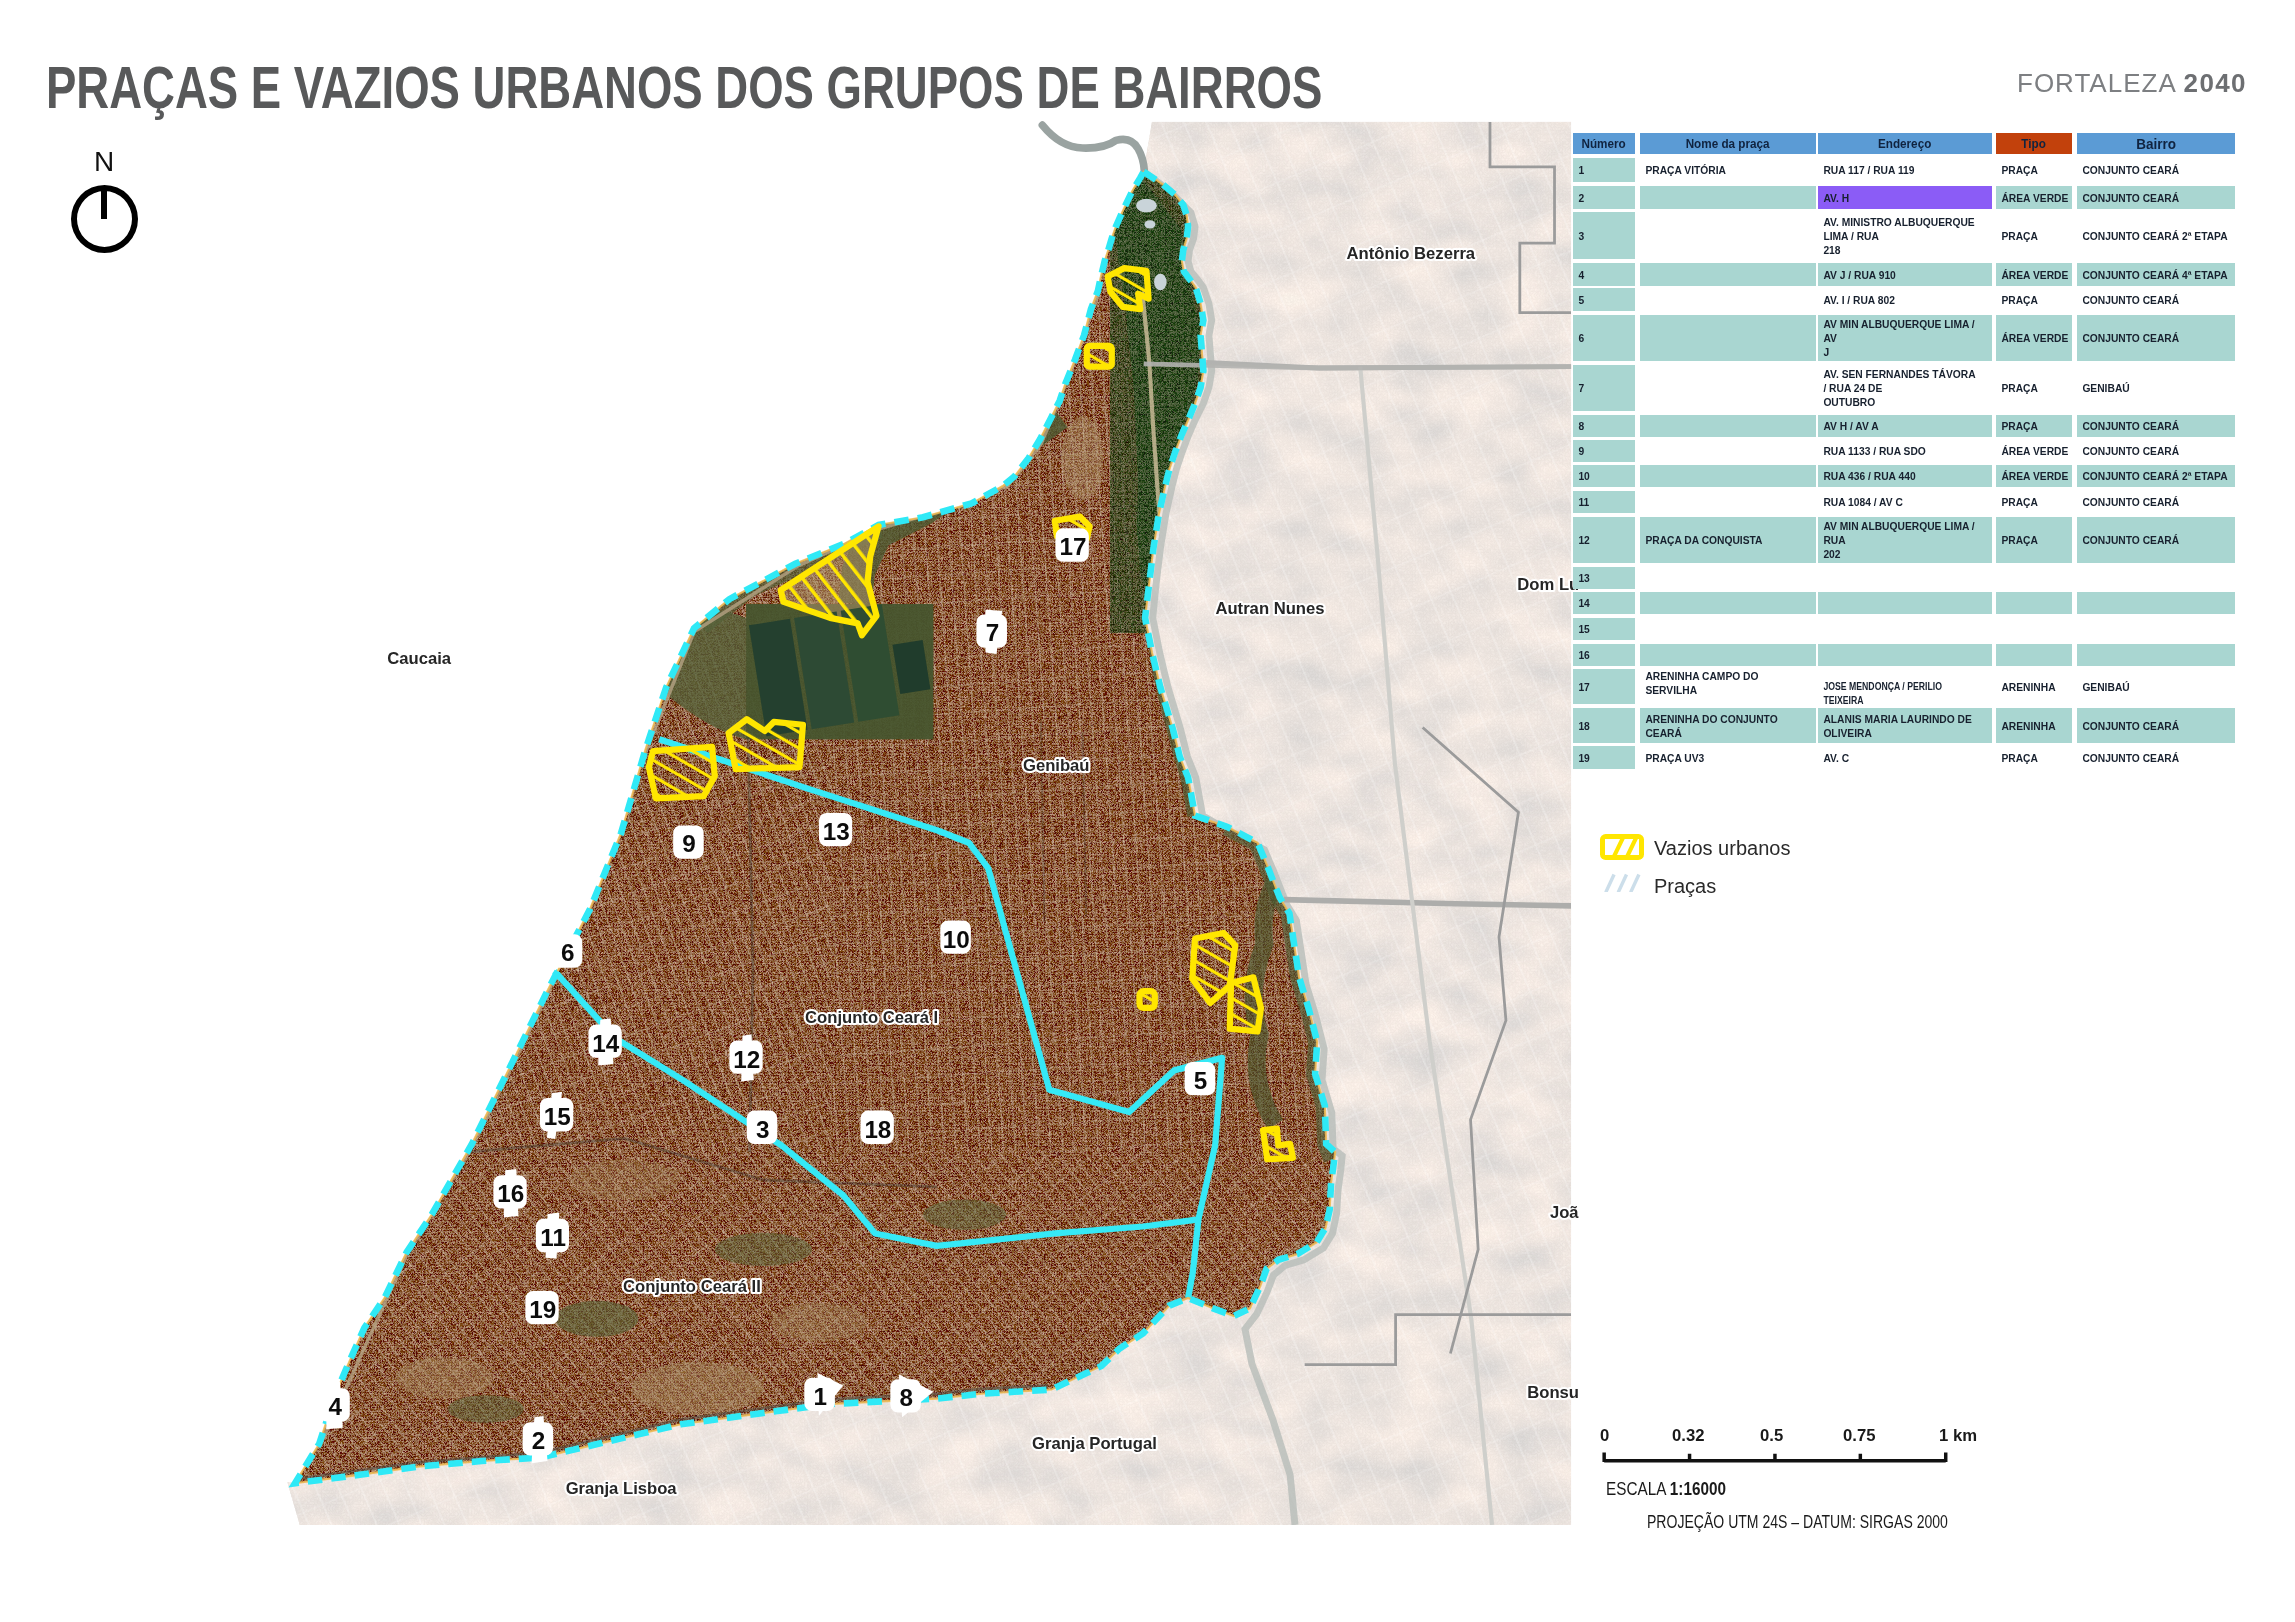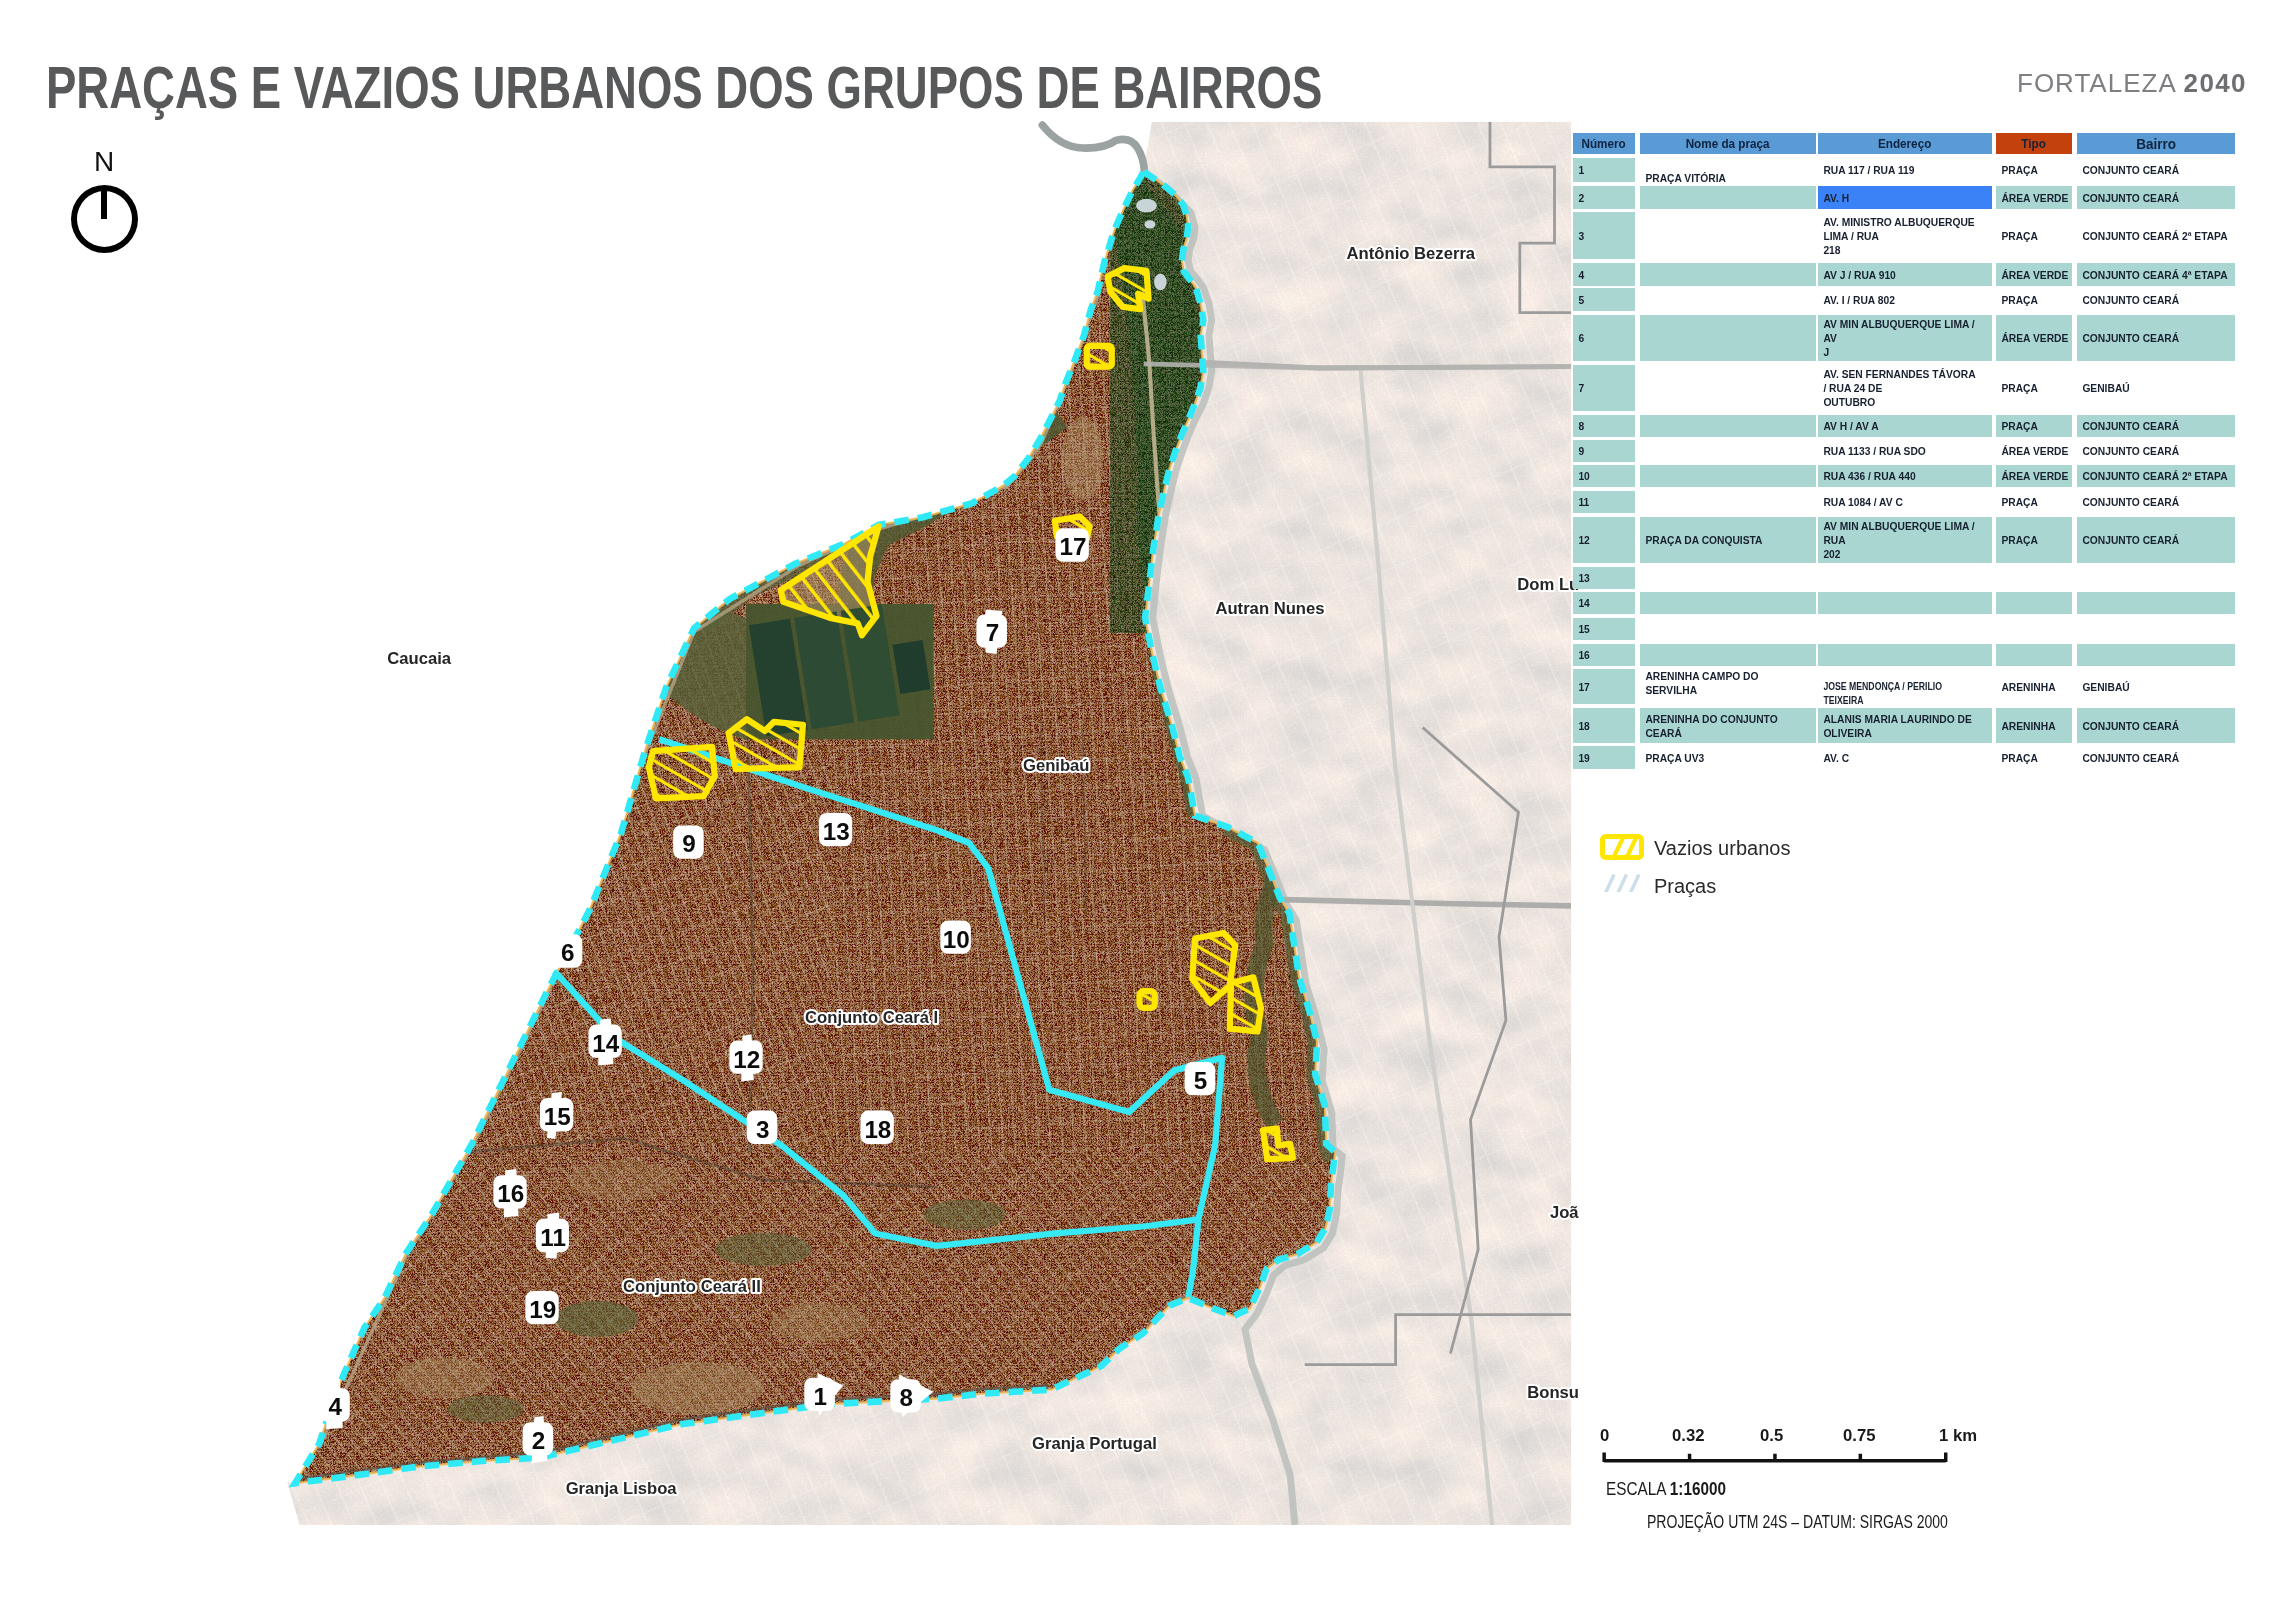--- a/index.html
+++ b/index.html
@@ -285,42 +285,42 @@
       </div>
 <div class="abs" style="left:504px;top:0;width:158px;height:21px;background:#5b9bd5;font-size:15px;color:#10233f;display:flex;align-items:center;justify-content:center;">
         <span class="ch">Bairro</span>
       </div>
 </div>
 
 <div class="abs" style="left:0;top:25px;width:662px;height:24px;">
 <div class="abs" style="left:0;top:0;width:62px;height:24px;background:#a9d6d1;font-size:11.8px;display:flex;align-items:center;">
         <span class="cs">1</span>
       </div>
-<div class="abs" style="left:67px;top:8px;width:176px;height:24px;font-size:11.8px;display:flex;align-items:center;">
+<div class="abs" style="left:67px;top:0;width:176px;height:24px;font-size:11.8px;display:flex;align-items:center;">
         <span class="cs">PRAÇA VITÓRIA</span>
       </div>
 <div class="abs" style="left:245px;top:0;width:174px;height:24px;font-size:11.8px;display:flex;align-items:center;">
         <span class="cs">RUA 117 / RUA 119</span>
       </div>
 <div class="abs" style="left:423px;top:0;width:76px;height:24px;font-size:11.8px;display:flex;align-items:center;">
         <span class="cs">PRAÇA</span>
       </div>
 <div class="abs" style="left:504px;top:0;width:158px;height:24px;font-size:11.8px;display:flex;align-items:center;">
         <span class="cs">CONJUNTO CEARÁ</span>
       </div>
 </div>
 
 <div class="abs" style="left:0;top:53px;width:662px;height:23px;">
 <div class="abs" style="left:0;top:0;width:62px;height:23px;background:#a9d6d1;font-size:11.8px;display:flex;align-items:center;">
         <span class="cs">2</span>
       </div>
 <div class="abs" style="left:67px;top:0;width:176px;height:23px;background:#a9d6d1;font-size:11.8px;display:flex;align-items:center;">
         <span class="cs"></span>
       </div>
-<div class="abs" style="left:245px;top:0;width:174px;height:23px;background:#3b82f6;font-size:11.8px;display:flex;align-items:center;">
+<div class="abs" style="left:245px;top:0;width:174px;height:23px;background:#8b5cf6;font-size:11.8px;display:flex;align-items:center;">
         <span class="cs">AV. H</span>
       </div>
 <div class="abs" style="left:423px;top:0;width:76px;height:23px;background:#a9d6d1;font-size:11.8px;display:flex;align-items:center;">
         <span class="cs">ÁREA VERDE</span>
       </div>
 <div class="abs" style="left:504px;top:0;width:158px;height:23px;background:#a9d6d1;font-size:11.8px;display:flex;align-items:center;">
         <span class="cs">CONJUNTO CEARÁ</span>
       </div>
 </div>
 

